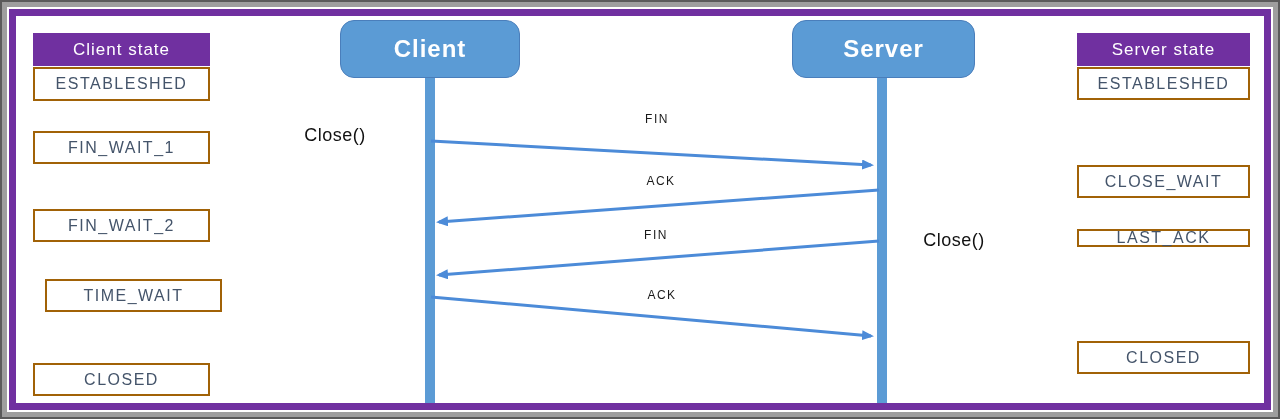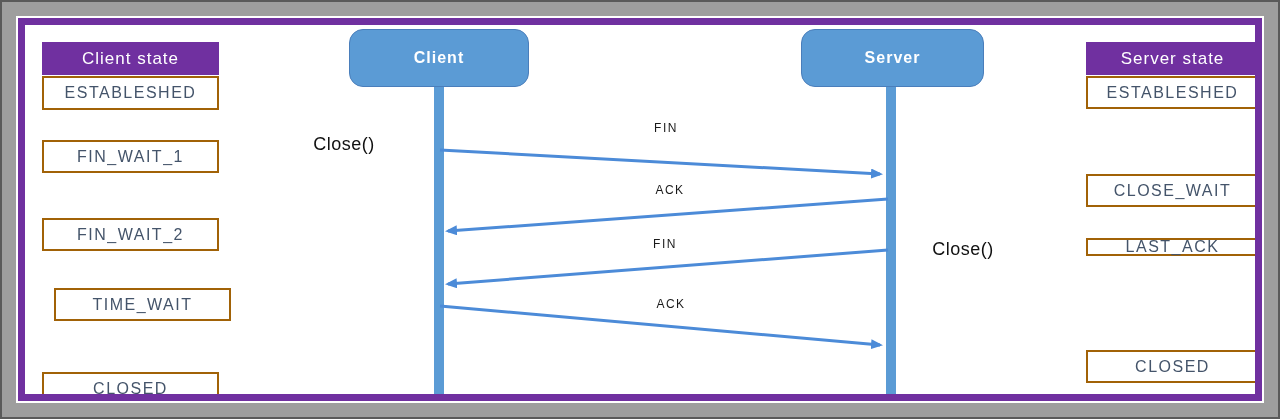--- a/index.html
+++ b/index.html
@@ -1,21 +1,21 @@
 <!DOCTYPE html>
 <html><head>
 <meta charset="utf-8">
 <style>
   html,body{margin:0;padding:0;background:#c9c9c9;}
   *{box-sizing:border-box;font-family:"Liberation Sans","DejaVu Sans",sans-serif;}
   .frame-outer{
     width:1280px;height:419px;position:relative;
     background:#5a5a5a;padding:2px;
   }
-  .frame-gray{width:100%;height:100%;background:#9e9e9e;padding:14px;}
+  .frame-gray{width:100%;height:100%;background:#9e9e9e;padding:5px;}
   .frame-white{width:100%;height:100%;background:#ffffff;padding:2px;}
   .frame-purple{width:100%;height:100%;background:#7030A0;padding:7px;}
   .canvas{width:100%;height:100%;background:#ffffff;position:relative;overflow:hidden;}
 
   
   .col-header{
     position:absolute;background:#7030A0;color:#ffffff;
     display:flex;align-items:center;justify-content:center;
     font-size:17px;letter-spacing:1px;
   }
@@ -23,21 +23,21 @@
     position:absolute;background:#ffffff;border:2px solid #a16207;
     color:#44546A;display:flex;align-items:center;justify-content:center;
     font-size:16px;letter-spacing:1.5px;
   }
   .left-col{left:17px;width:177px;}
   .right-col{left:1061px;width:173px;}
 
   
   .actor-box{
     position:absolute;top:4px;height:58px;background:#5B9BD5;border:1px solid #4a7ebb;
-    border-radius:14px;color:#ffffff;font-weight:bold;font-size:16px;
+    border-radius:14px;color:#ffffff;font-weight:bold;font-size:24px;
     display:flex;align-items:center;justify-content:center;letter-spacing:1px;
   }
   .lifeline{position:absolute;top:62px;height:326px;width:10px;background:#5B9BD5;}
 
   .msg-label{
     position:absolute;color:#1a1a1a;font-size:12px;letter-spacing:1.5px;
     transform:translateX(-50%);white-space:nowrap;
   }
   .close-label{
     position:absolute;color:#111111;font-size:18px;letter-spacing:0.5px;

